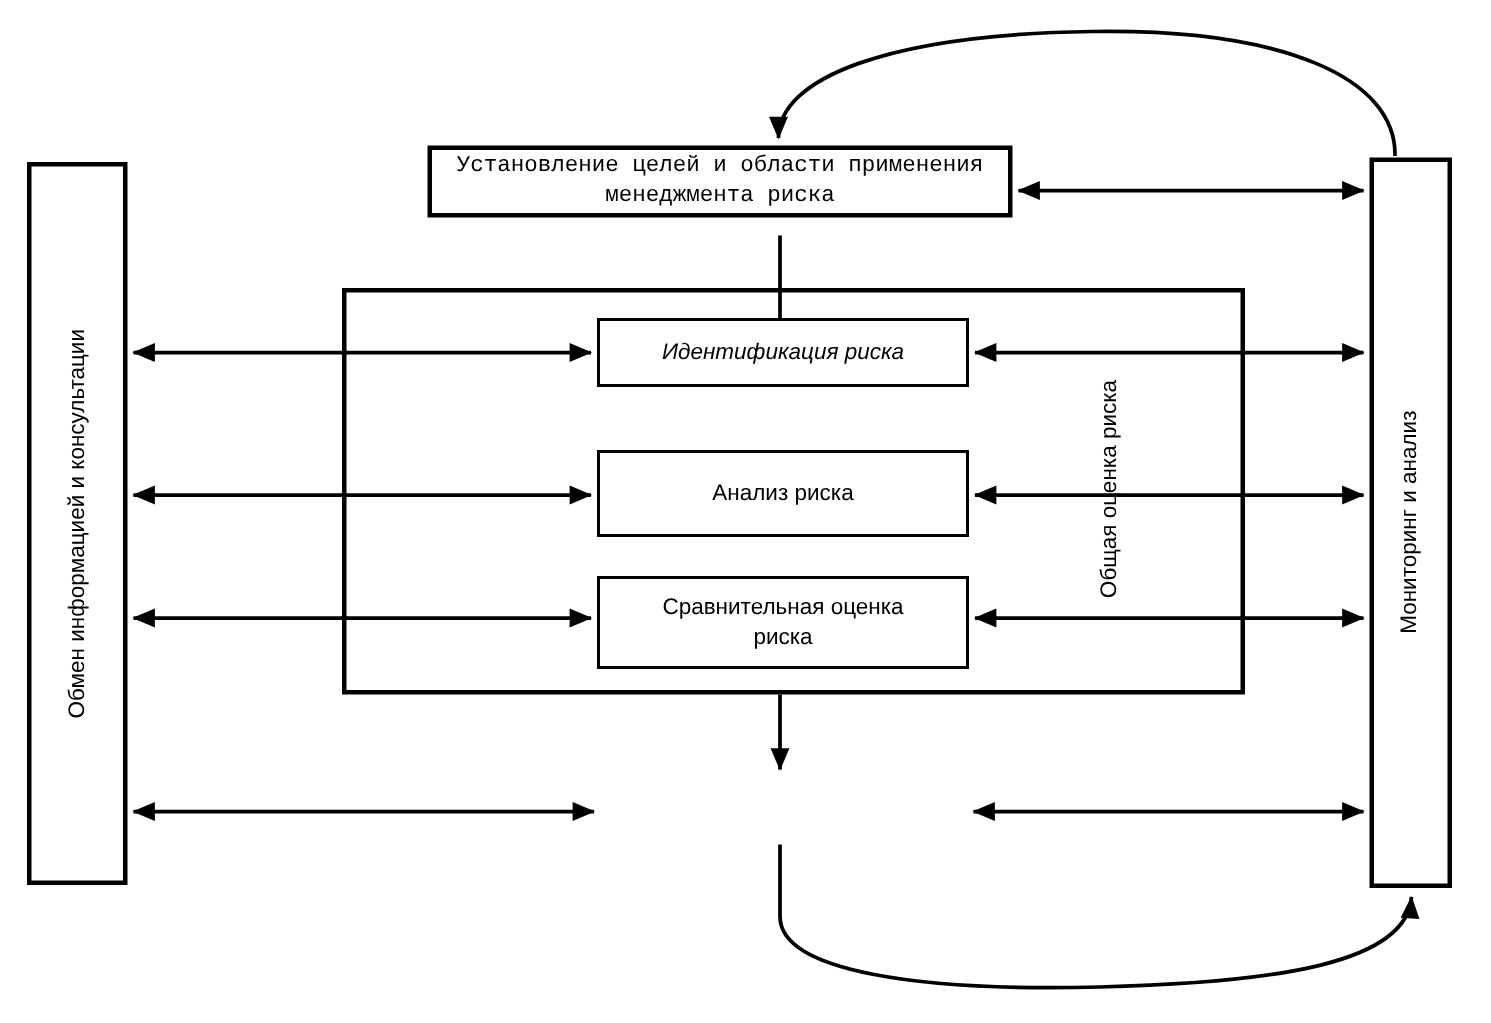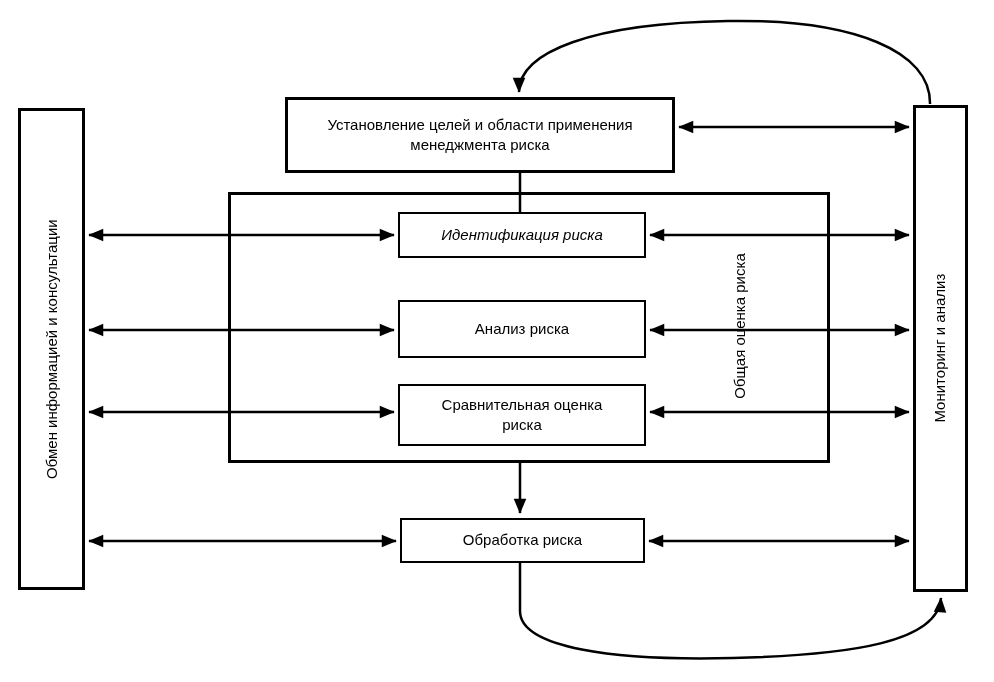--- a/index.html
+++ b/index.html
@@ -74,37 +74,34 @@
   </svg>
 
   <div class="box" style="left:18px;top:108px;width:67px;height:482px;">
     <span class="vtext">Обмен информацией и консультации</span>
   </div>
 
   <div class="box" style="left:913px;top:105px;width:55px;height:487px;">
     <span class="vtext">Мониторинг и анализ</span>
   </div>
 
-  <div class="box" style="left:285px;top:97px;width:390px;height:76px;">
+  <div class="box" style="left:285px;top:97px;width:390px;height:48px;font-family:Liberation Mono, monospace;">
     <span class="top-box-text">Установление целей и области применения менеджмента риска</span>
   </div>
 
   <div class="box transparent" style="left:228px;top:192px;width:602px;height:271px;"></div>
 
   <div class="box" style="left:398px;top:212px;width:248px;height:46px;border-width:2.5px;font-style:italic;">
     <span>Идентификация риска</span>
   </div>
 
   <div class="box" style="left:398px;top:300px;width:248px;height:58px;border-width:2.5px;">
     <span>Анализ риска</span>
   </div>
 
   <div class="box" style="left:398px;top:384px;width:248px;height:62px;border-width:2.5px;padding:0 40px;">
     <span>Сравнительная оценка риска</span>
   </div>
 
-  <div class="box" style="left:400px;top:518px;width:245px;height:45px;border-width:2.5px;">
-    <span>Обработка риска</span>
-  </div>
 
   <div class="overall-label" style="left:636px;top:316px;width:210px;height:20px;">Общая оценка риска</div>
 
 </div>
 
 </body></html>

